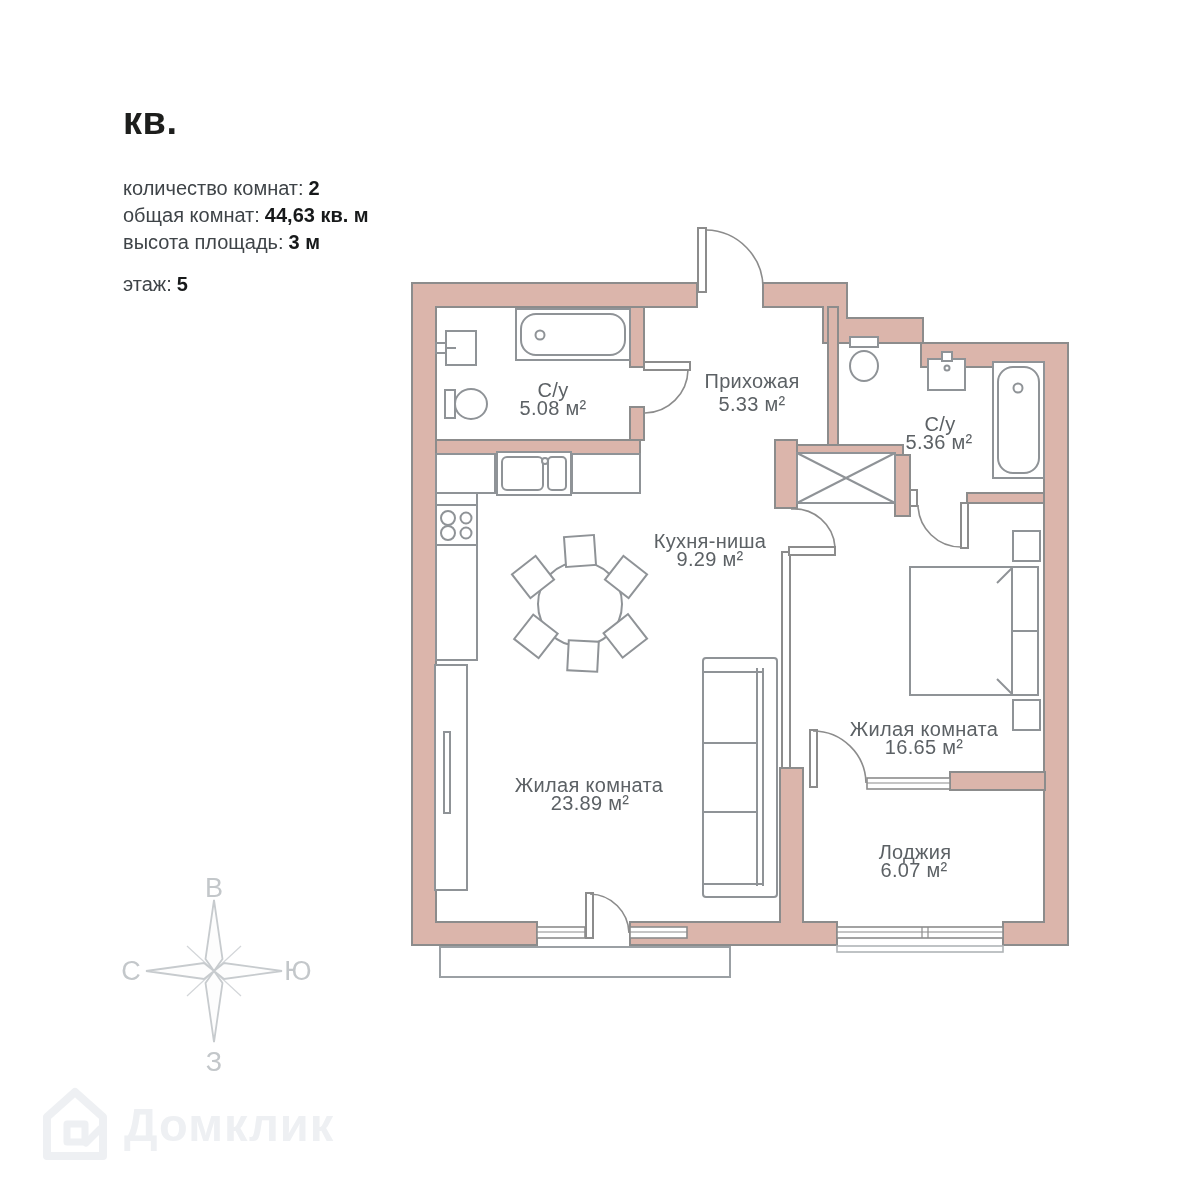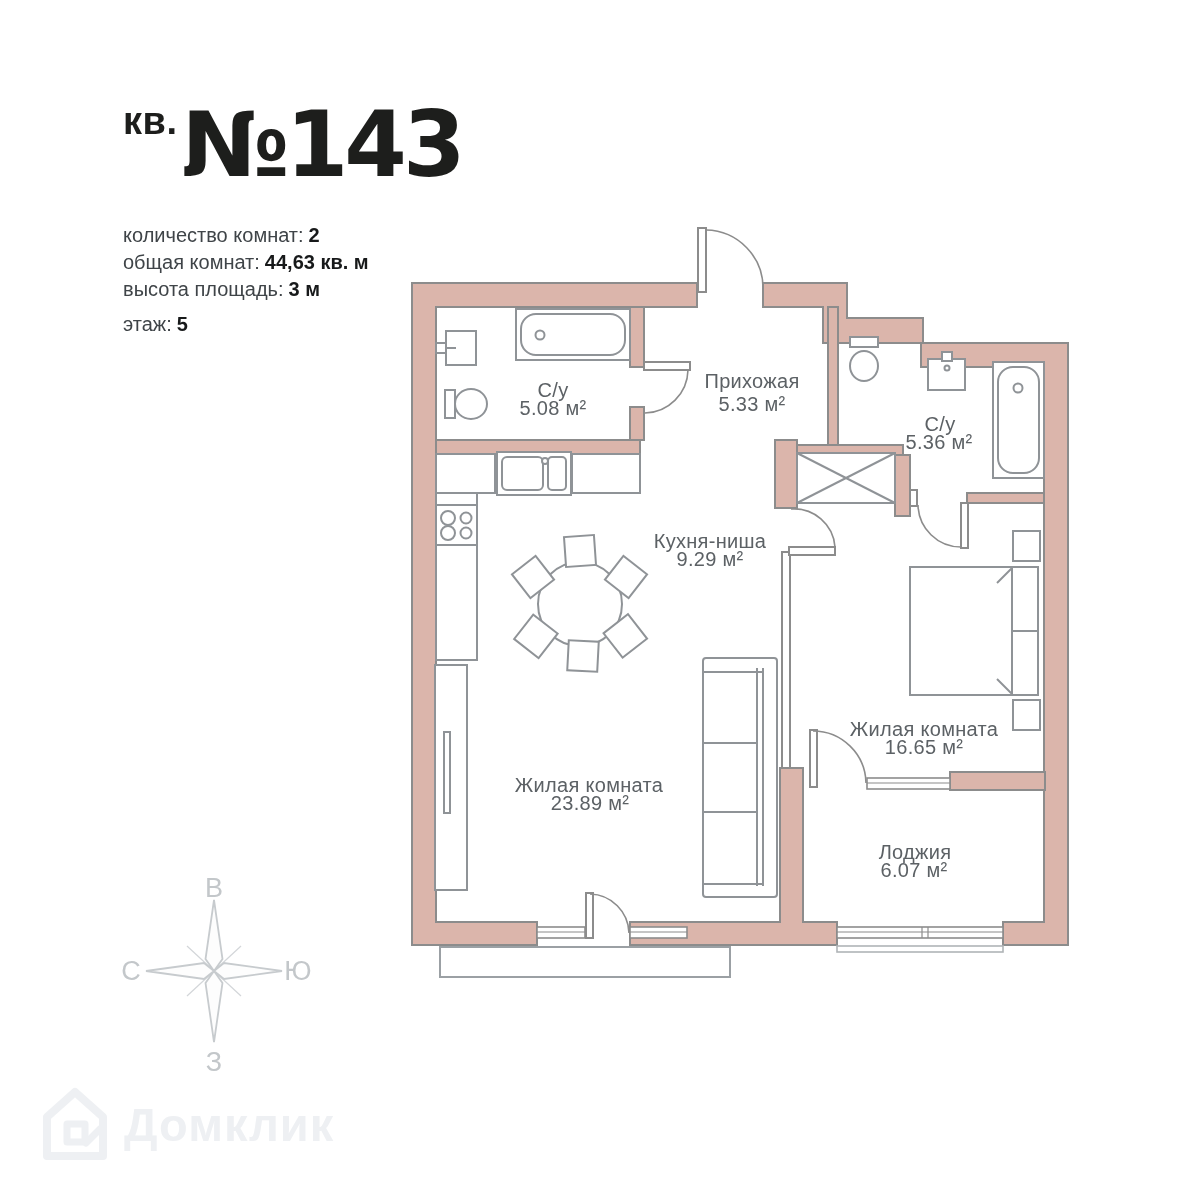--- a/index.html
+++ b/index.html
@@ -1,26 +1,26 @@
 <!DOCTYPE html>
 <html><head>
 <meta charset="utf-8">
 <style>
   html,body{margin:0;padding:0;background:#ffffff;}
   body{width:1182px;height:1182px;position:relative;overflow:hidden;
        font-family:"Liberation Sans","DejaVu Sans",sans-serif;color:#1d1e1c;}
   
   .header{position:absolute;left:123px;top:100px;}
-  .title-row{display:flex;align-items:flex-start;gap:4px;}
+  .title-row{display:flex;align-items:center;gap:10px;}
   .kv{font-size:38px;font-weight:700;letter-spacing:.5px;}
   .num{font-size:90px;font-weight:700;letter-spacing:-4px;line-height:1;
        font-family:"DejaVu Sans","Liberation Sans",sans-serif;}
   .details{margin-top:32px;font-size:20px;color:#3f4448;line-height:27px;}
   .details .row b{color:#17191a;margin-left:5px;font-weight:700;}
-  .floor-row{margin-top:10px;font-size:20px;color:#3f4448;}
+  .floor-row{margin-top:17px;font-size:20px;color:#3f4448;}
   .floor-row b{color:#17191a;margin-left:5px;font-weight:700;}
   
   svg.plan{position:absolute;left:0;top:0;}
   .wall{fill:#dbb5ab;stroke:#8c8c8c;stroke-width:2;}
   .thinwall{fill:#ffffff;stroke:#8c8c8c;stroke-width:2;}
   .fx{fill:#ffffff;stroke:#8f9397;stroke-width:2;}
   .fxl{stroke:#8f9397;stroke-width:2;fill:none;}
   .arc{stroke:#8c8c8c;stroke-width:1.6;fill:none;}
   .leaf{fill:#ffffff;stroke:#8c8c8c;stroke-width:2;}
   .win{fill:#ffffff;stroke:#8c8c8c;stroke-width:1.6;}
@@ -36,21 +36,20 @@
   
   .watermark{position:absolute;left:42px;top:1086px;display:flex;align-items:center;gap:16px;}
   .wm-text{font-size:47px;font-weight:700;color:#eef0f3;letter-spacing:1px;}
 </style>
 </head>
 <body>
 
 <div class="header">
   <div class="title-row">
     <span class="kv">кв.</span>
-    <span class="num">№143</span>
   </div>
   <div class="details">
     <div class="row"><span>количество комнат:</span><b>2</b></div>
     <div class="row"><span>общая комнат:</span><b>44,63 кв. м</b></div>
     <div class="row"><span>высота площадь:</span><b>3 м</b></div>
   </div>
   <div class="floor-row"><span>этаж:</span><b>5</b></div>
 </div>
 
 <svg class="plan" width="1182" height="1182" viewBox="0 0 1182 1182">

